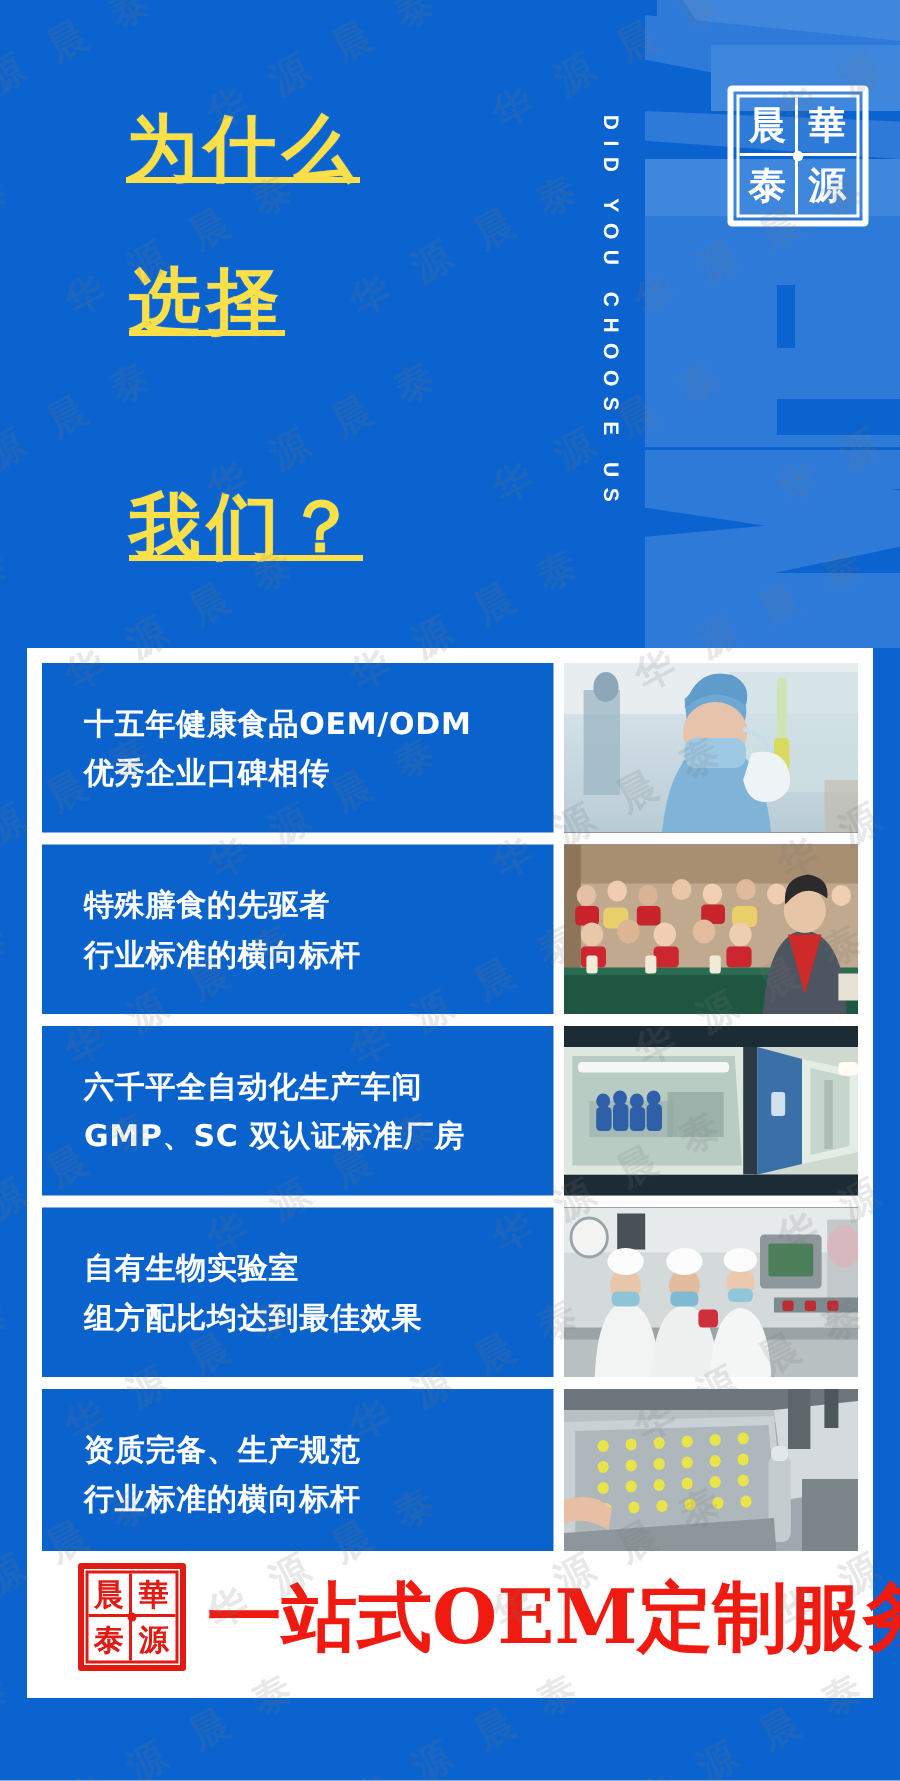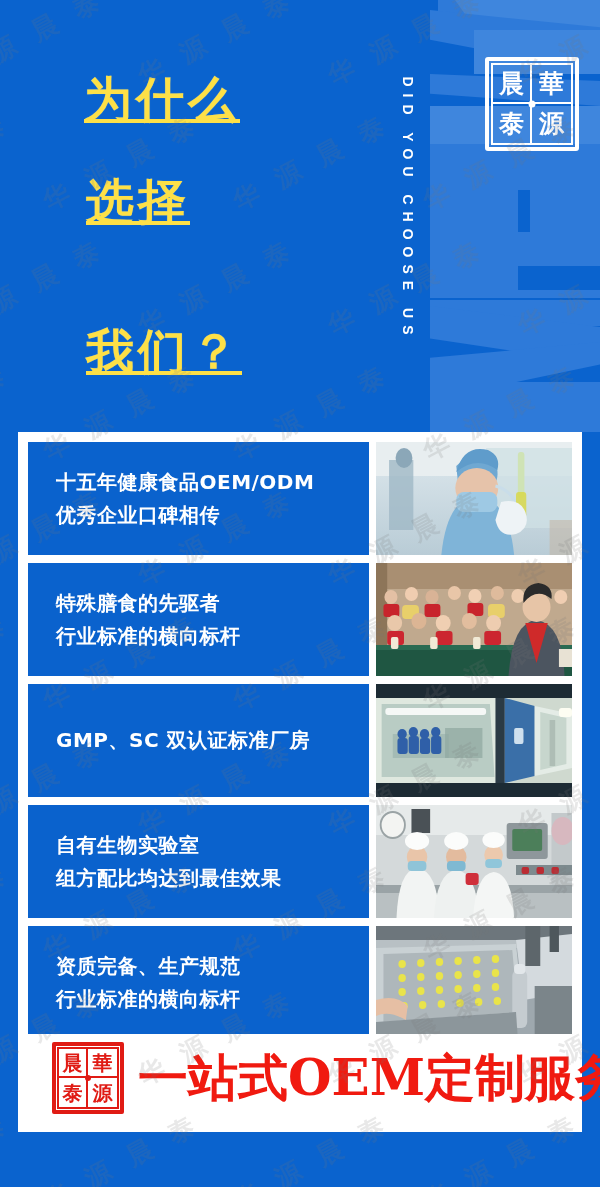--- a/index.html
+++ b/index.html
@@ -312,20 +312,21 @@
           <circle cx="172" cy="44" r="15" fill="#e7c5a7"></circle>
           <path d="M158 40 q14 -16 30 -4 q2 -14 -14 -16 q-18 2 -16 20z" fill="#2b2b2b"></path>
           <path d="M160 60 l12 40 l12 -40 z" fill="#cf2a2a"></path>
           <rect x="196" y="86" width="14" height="18" fill="#e8e2d4"></rect>
         </svg>
       </div>
     </div>
 
     <div class="card">
       <div class="card-text">
+        <div class="ln">六千平全自动化生产车间</div>
         <div class="ln">GMP、SC 双认证标准厂房</div>
       </div>
       <div class="card-photo">
         <svg viewBox="0 0 210 113" preserveAspectRatio="none" aria-hidden="true">
           <rect width="210" height="113" fill="#cfd9cf"></rect>
           <rect x="0" y="0" width="210" height="14" fill="#1d2b34"></rect>
           <rect x="0" y="99" width="210" height="14" fill="#1d2b34"></rect>
           <polygon points="0,14 130,14 136,99 0,99" fill="#dfe8df"></polygon>
           <polygon points="6,20 122,20 127,93 6,93" fill="#b9ccc4"></polygon>
           <rect x="10" y="24" width="108" height="7" rx="3" fill="#ffffff" opacity=".85"></rect>

